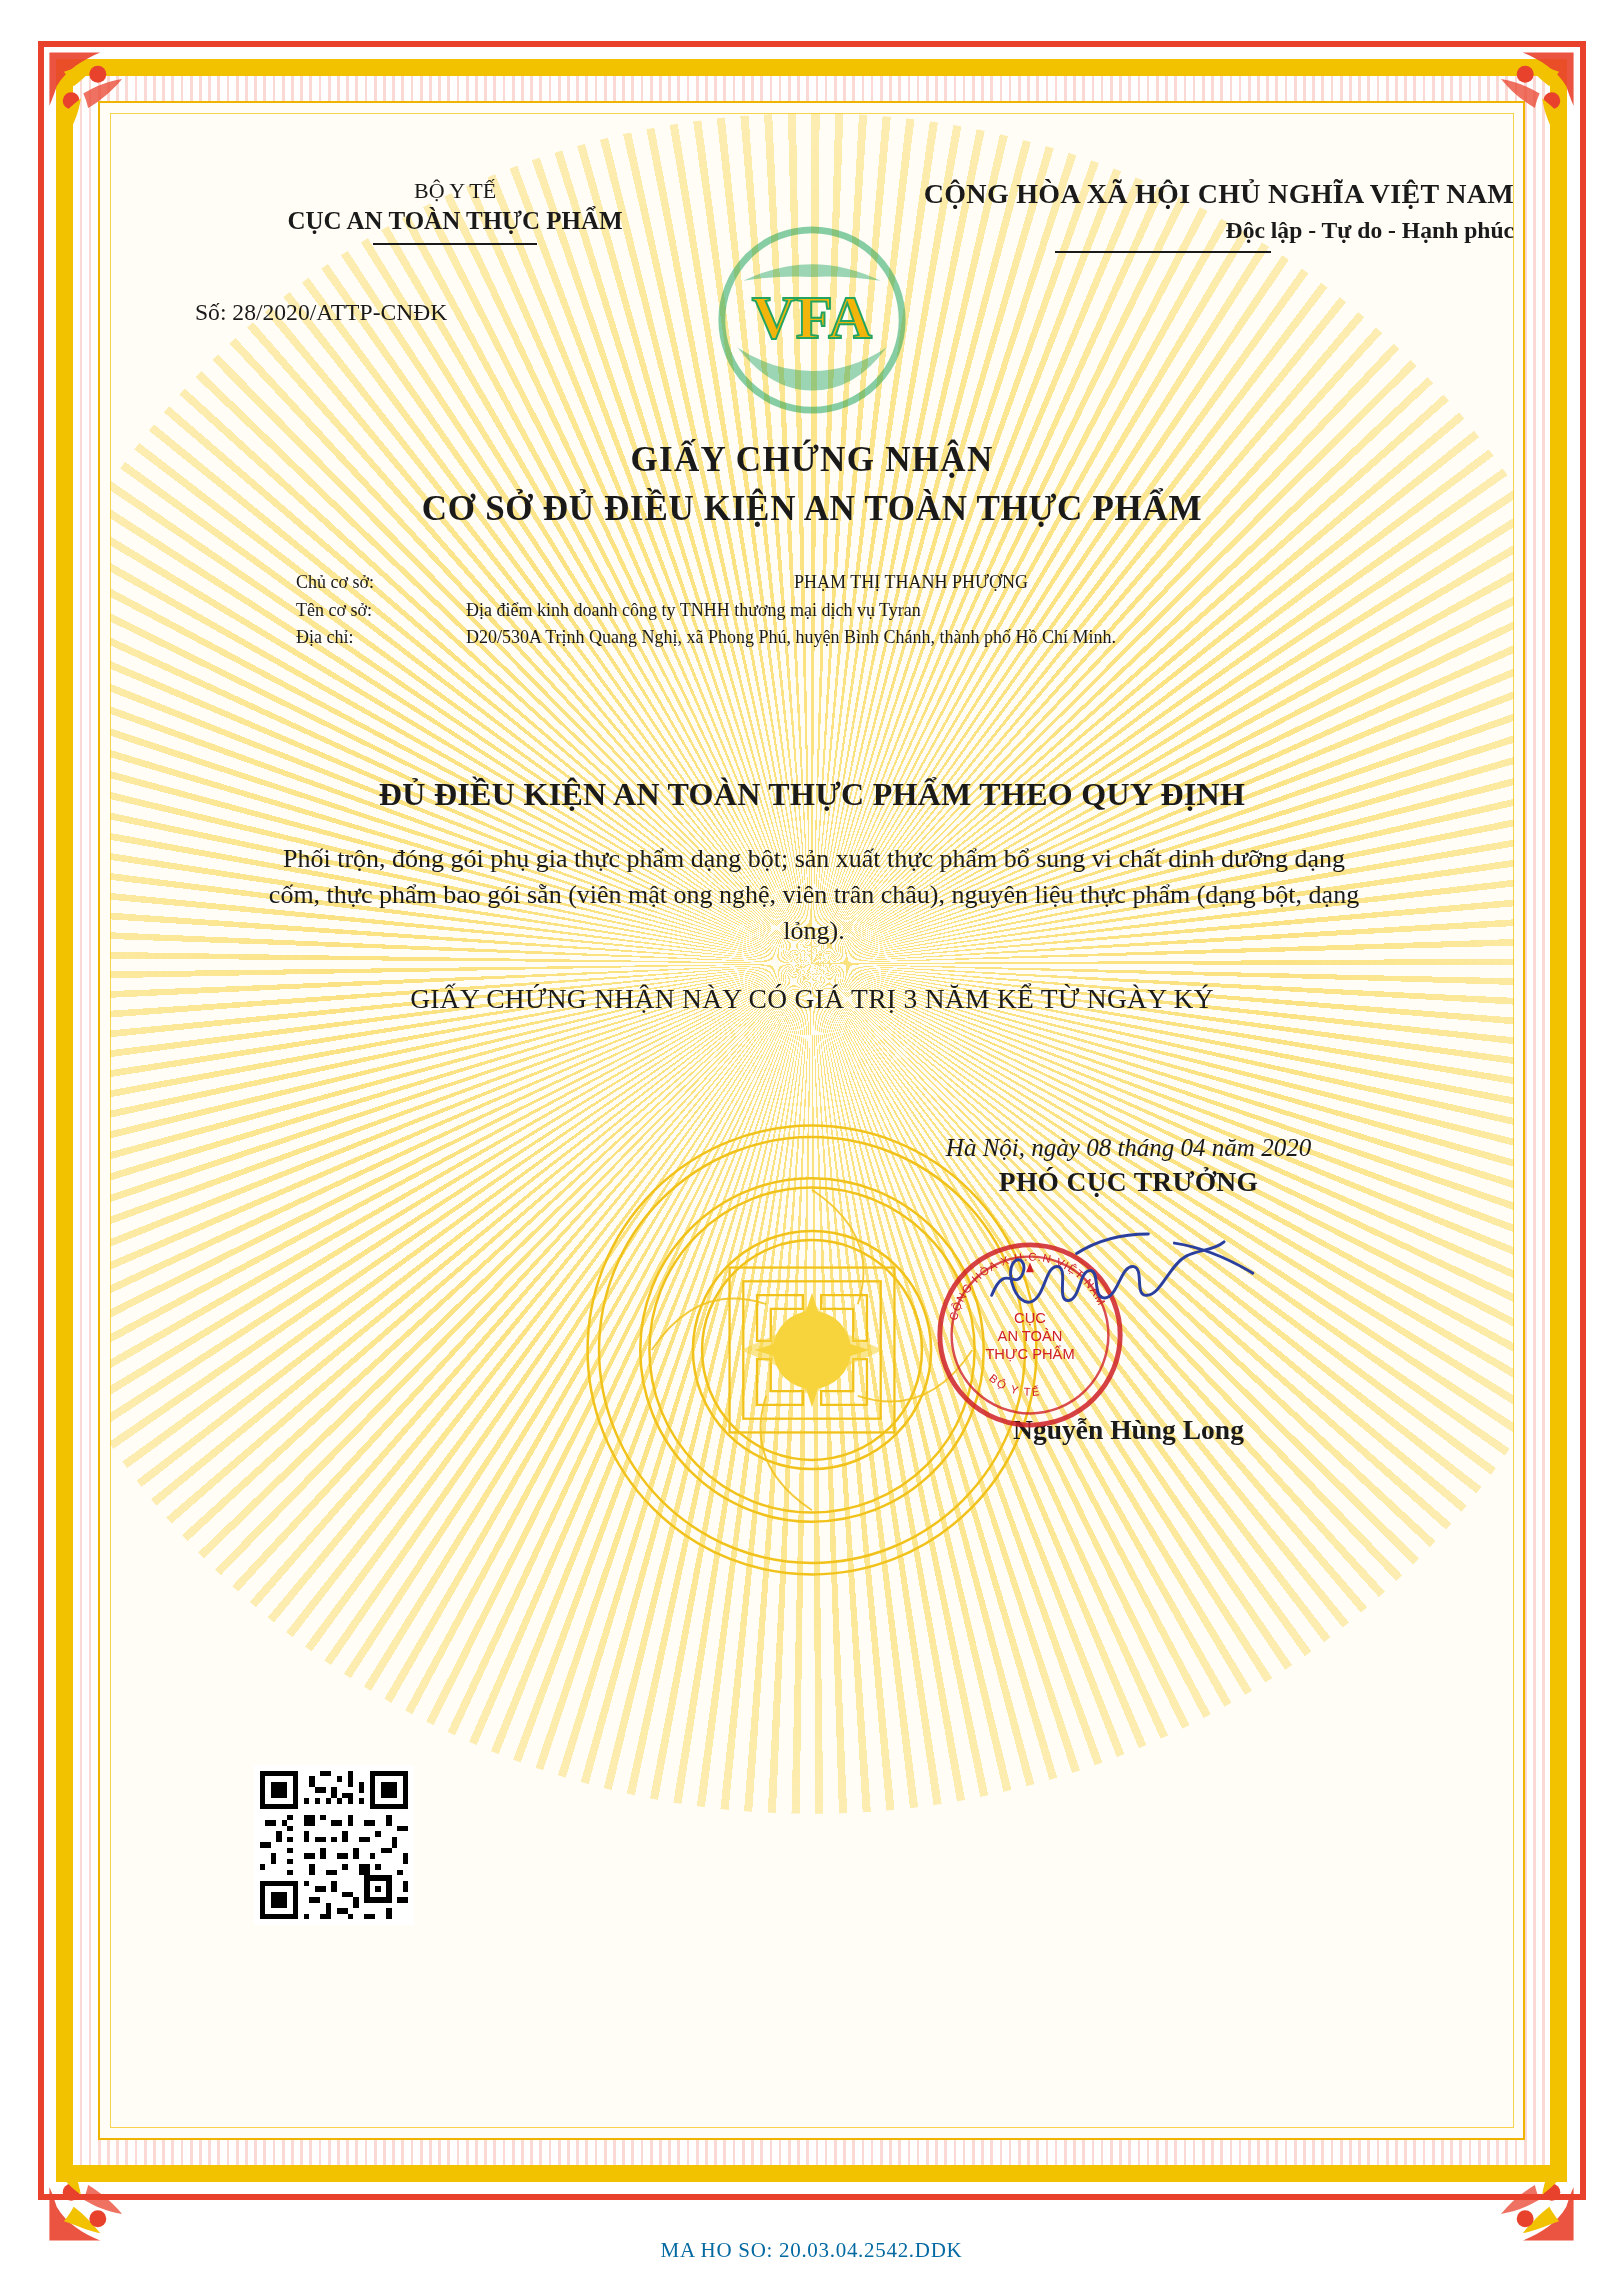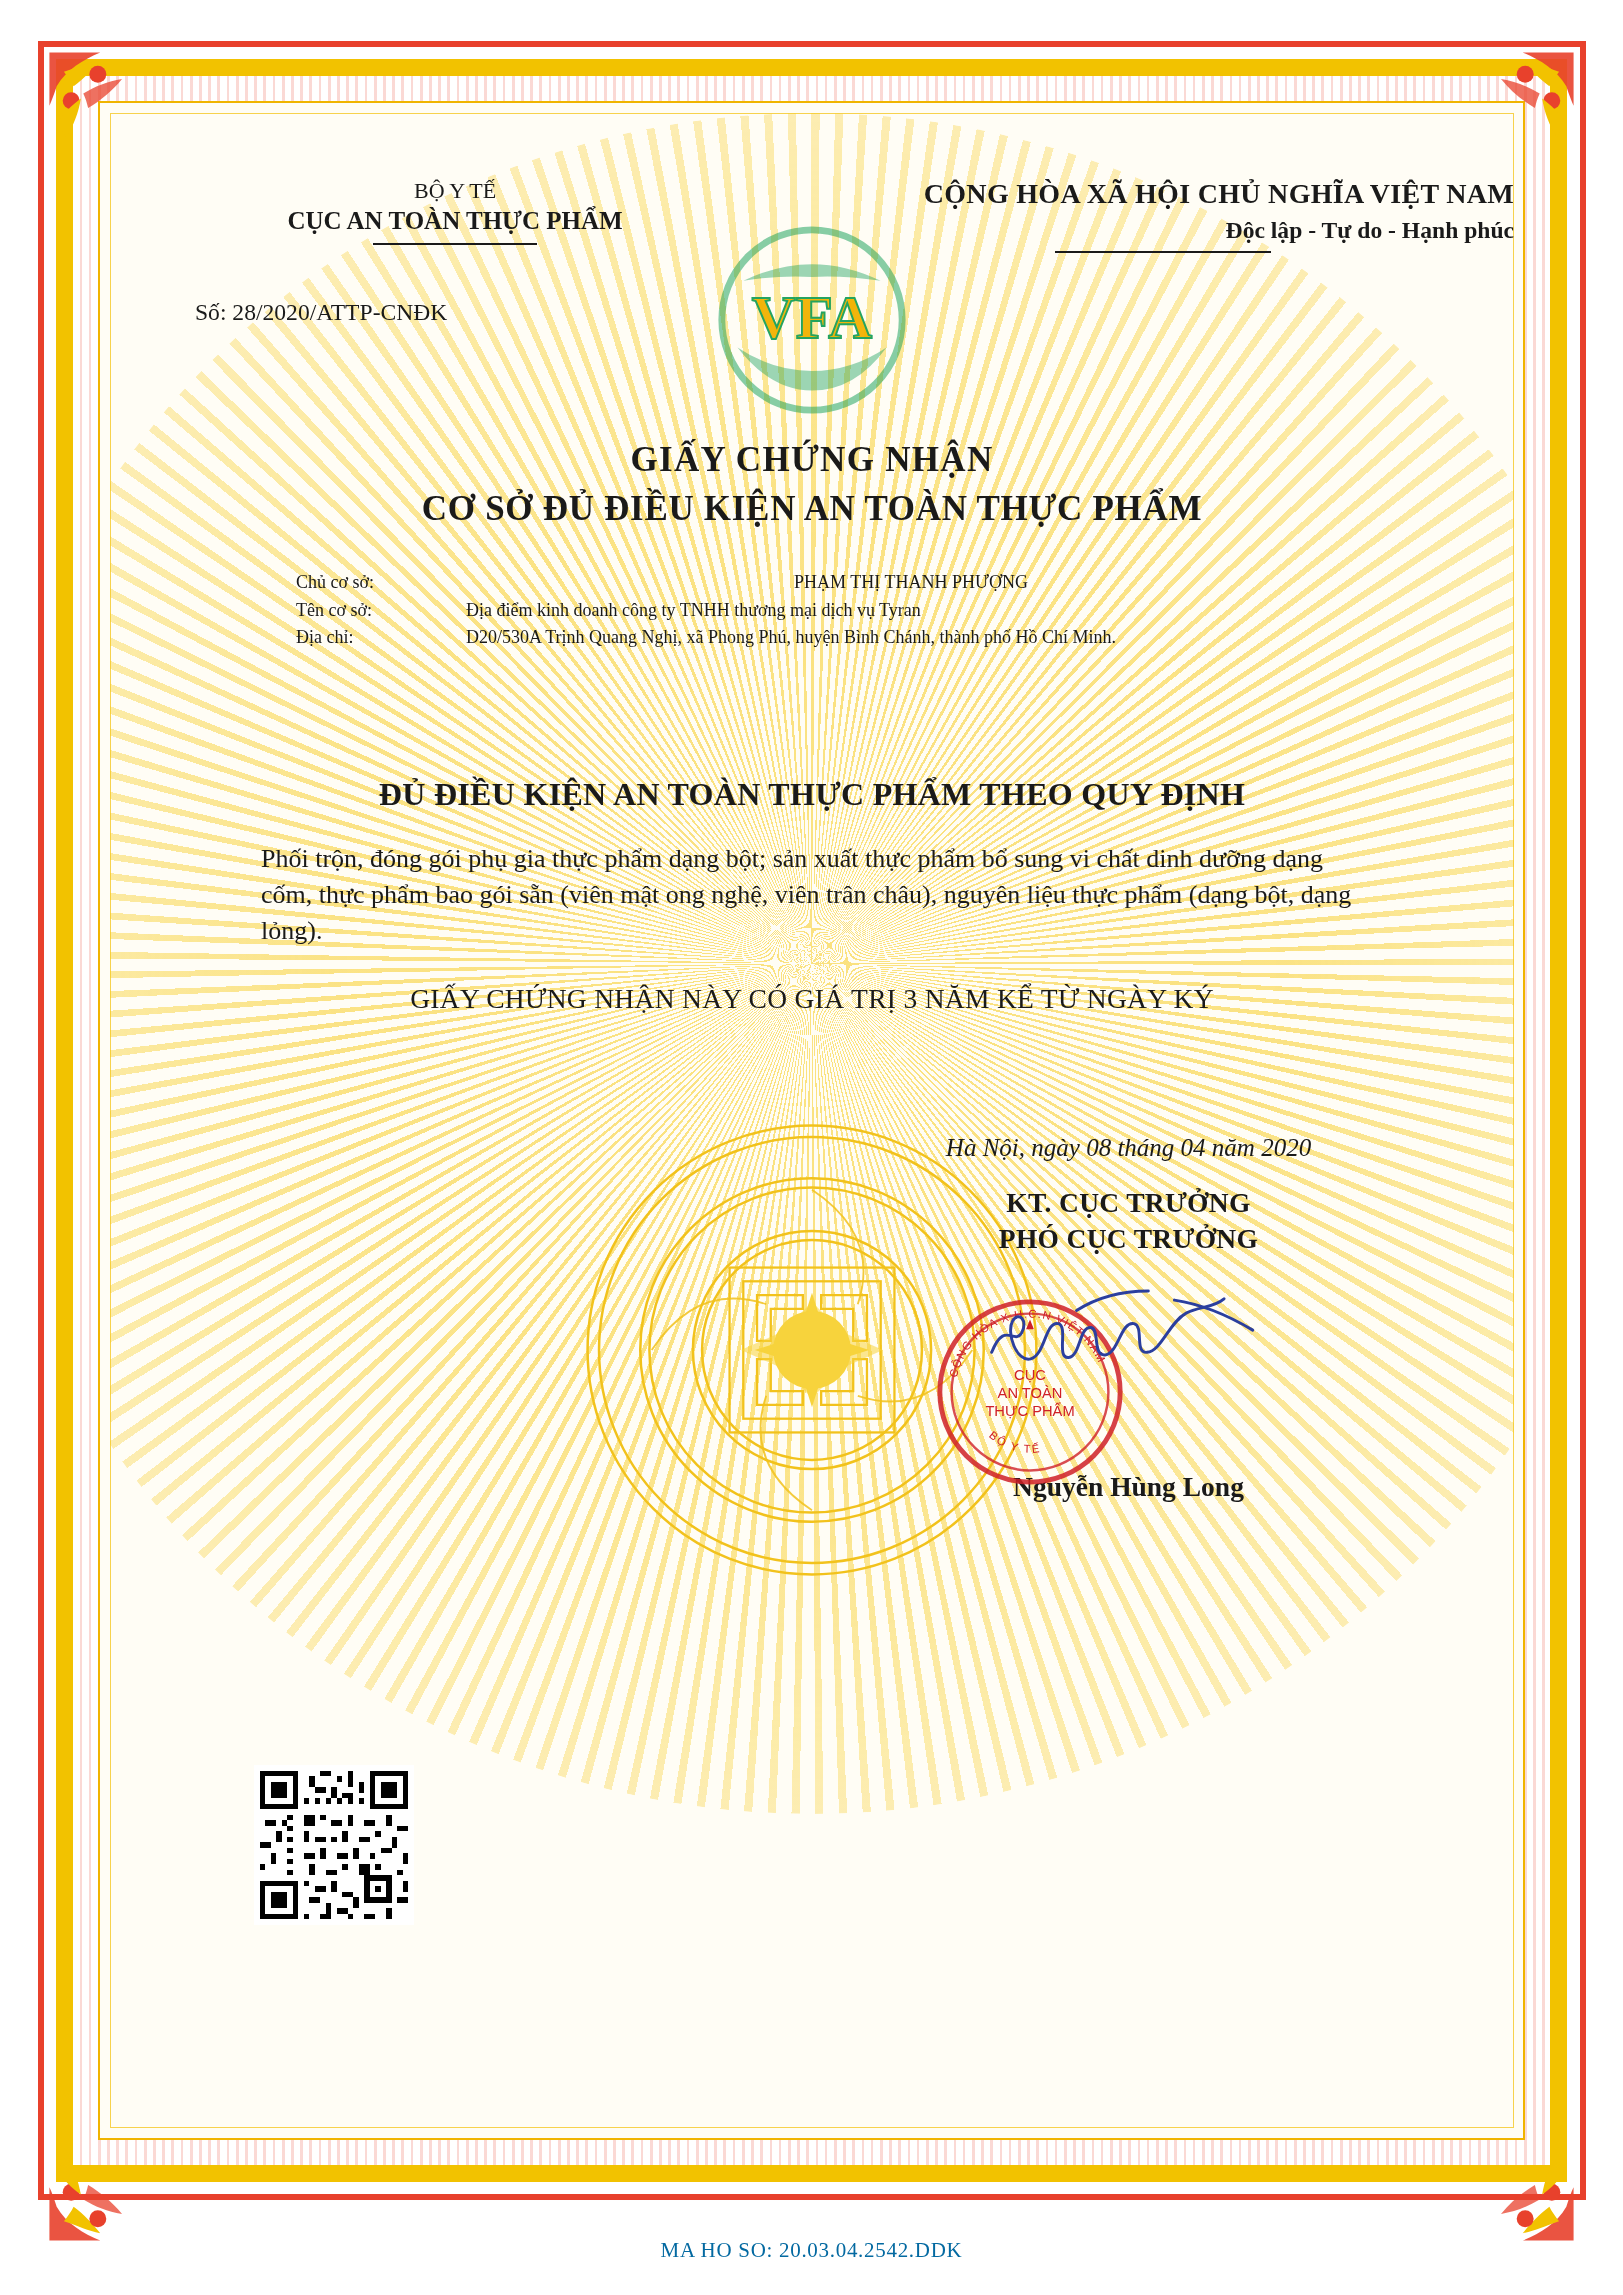--- a/index.html
+++ b/index.html
@@ -196,21 +196,21 @@
     font-size: 32px;
     font-weight: bold;
     letter-spacing: 0.3px;
   }
 
   .scope {
     position: absolute;
     top: 728px;
     left: 151px;
     width: 1106px;
-    text-align: left;
+    text-align: center;
     font-size: 26px;
     line-height: 1.38;
   }
 
   .validity {
     position: absolute;
     top: 870px;
     width: 100%;
     text-align: center;
     font-size: 27.5px;
@@ -412,21 +412,20 @@
     </div>
 
     <div class="condition">ĐỦ ĐIỀU KIỆN AN TOÀN THỰC PHẨM THEO QUY ĐỊNH</div>
 
     <div class="scope">Phối trộn, đóng gói phụ gia thực phẩm dạng bột; sản xuất thực phẩm bổ sung vi chất dinh dưỡng dạng cốm, thực phẩm bao gói sẵn (viên mật ong nghệ, viên trân châu), nguyên liệu thực phẩm (dạng bột, dạng lỏng).</div>
 
     <div class="validity">GIẤY CHỨNG NHẬN NÀY CÓ GIÁ TRỊ 3 NĂM KỂ TỪ NGÀY KÝ</div>
 
     <div class="signblock">
       <div class="place-date">Hà Nội, ngày 08 tháng 04 năm 2020</div>
-      <div class="sign-title1">KT. CỤC TRƯỞNG</div>
       <div class="sign-title2">PHÓ CỤC TRƯỞNG</div>
 
       <div class="sign-space">
         <div class="stamp">
           <svg viewBox="0 0 200 200">
             <defs>
               <path id="arcTop" d="M 100,100 m -76,0 a 76,76 0 1,1 152,0" fill="none"></path>
               <path id="arcBottom" d="M 100,100 m -62,0 a 62,62 0 1,0 124,0" fill="none"></path>
             </defs>
             <circle cx="100" cy="100" r="92" fill="none" stroke="#cf2027" stroke-width="5" opacity="0.85"></circle>

